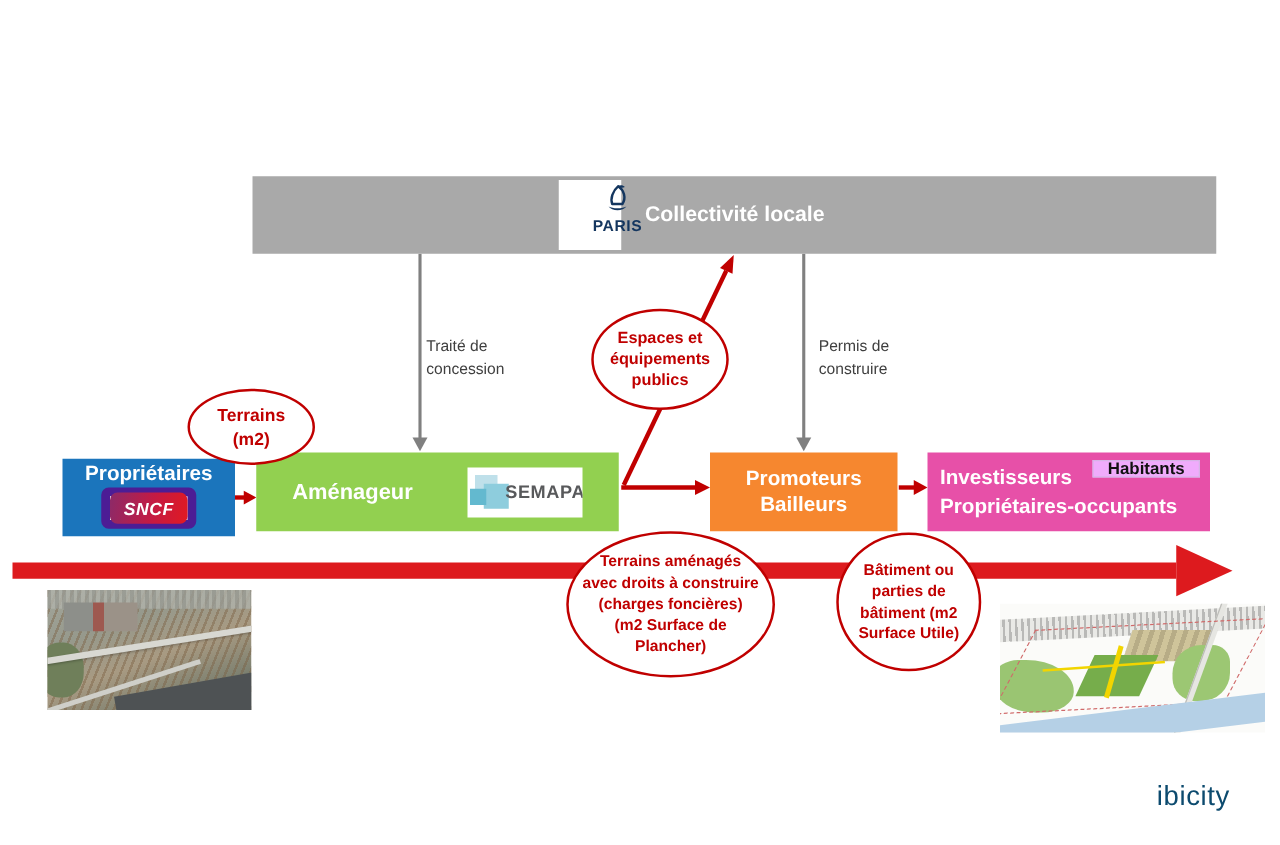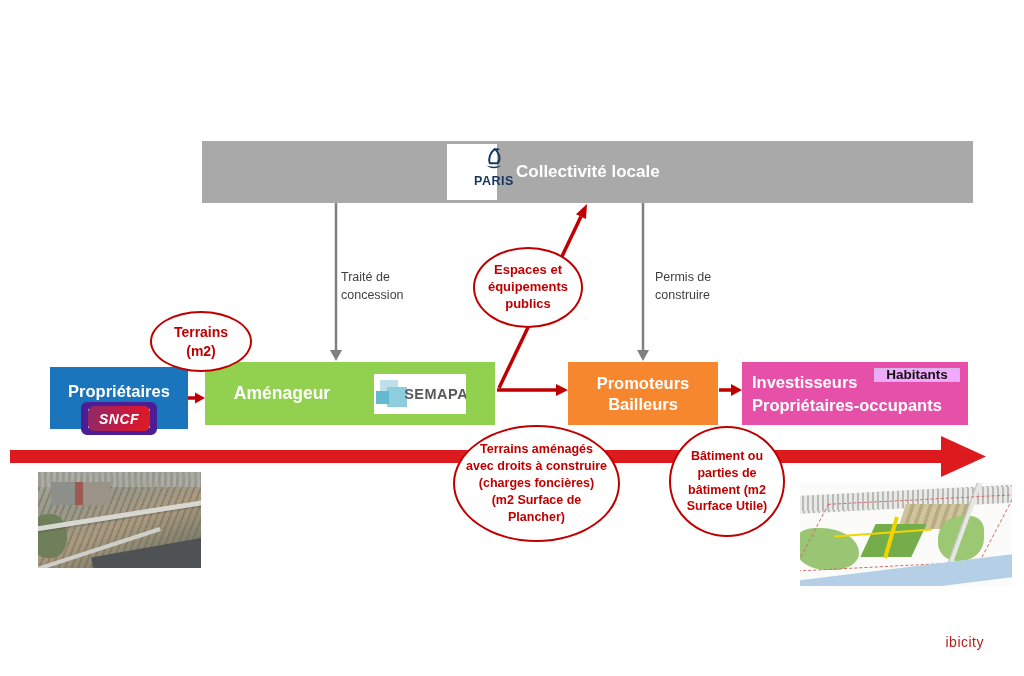--- a/index.html
+++ b/index.html
@@ -35,21 +35,21 @@
           display:flex; align-items:center; justify-content:center; text-align:center;
           color:#C00000; font-weight:700; white-space:pre-line; z-index:3; }
   .oval-terrains  { left:150px; top:311px; width:102px; height:61px; font-size:14px; line-height:1.3; }
   .oval-espaces   { left:473px; top:247px; width:110px; height:81px; font-size:13px; line-height:1.3; }
   .oval-amenages  { left:453px; top:425px; width:167px; height:117px; font-size:12.5px; line-height:1.35; }
   .oval-batiment  { left:669px; top:426px; width:116px; height:111px; font-size:12.5px; line-height:1.35; }
 
   
   .actorbox { position:absolute; z-index:2; color:#fff; font-weight:700; }
   .box-blue { left:50px; top:367px; width:138px; height:62px; background:#1B75BC;
-              display:flex; flex-direction:column; align-items:center; padding-top:15px; }
+              display:flex; flex-direction:column; align-items:center; padding-top:3px; }
   .box-blue .blabel { font-size:16.5px; line-height:1.1; }
   .sncf-logo { margin-top:2px; width:76px; height:33px; background:#fff; border:7px solid #4c1d95;
                border-radius:6px; display:flex; align-items:center; justify-content:center; }
   .sncf-inner { width:64px; height:25px; border-radius:6px;
                 background:linear-gradient(100deg,#8c2a68 0%,#c41a43 55%,#e11a22 100%);
                 display:flex; align-items:center; justify-content:center; }
   .sncf-inner span { color:#fff; font-style:italic; font-weight:700; font-size:14px; letter-spacing:0.5px; }
 
   .box-green { left:205px; top:362px; width:290px; height:63px; background:#92D050;
                display:flex; align-items:center; justify-content:center; gap:44px; }
@@ -105,21 +105,21 @@
   .p-bldgs { left:48%; top:20%; width:30%; height:24%; transform:skewX(-18deg);
              background:repeating-linear-gradient(90deg,#cfc49a 0 5px,#b7ac86 5px 9px); }
   .p-yel1 { left:16%; top:48%; width:46%; border-top:2px solid #f2d500; transform:rotate(-4deg); }
   .p-yel2 { left:42%; top:32%; width:4px; height:42%; background:#f2d500; transform:rotate(16deg); }
   .p-road { right:24%; top:-12%; width:5px; height:135%; background:#e6e6e2;
             border-left:1px solid #bdbdb9; transform:rotate(20deg); }
   .p-river { left:-8%; bottom:-4%; width:118%; height:22%; background:#b5d0e6; transform:rotate(-7deg); }
   .p-bound { left:6%; top:16%; width:86%; height:66%; border:1px dashed #d06a6a;
              transform:skewX(-30deg) rotate(-3deg); }
 
-  .ibicity { position:absolute; right:40px; bottom:26px; color:#b91c1c; font-size:14px;
+  .ibicity { position:absolute; right:40px; bottom:26px; color:#0c4a6e; font-size:22px;
              letter-spacing:0.5px; z-index:2; }
 </style>
 </head>
 <body>
 
 <div class="slide">
 
 
   <div class="topbar">
     <div class="paris-logo">

